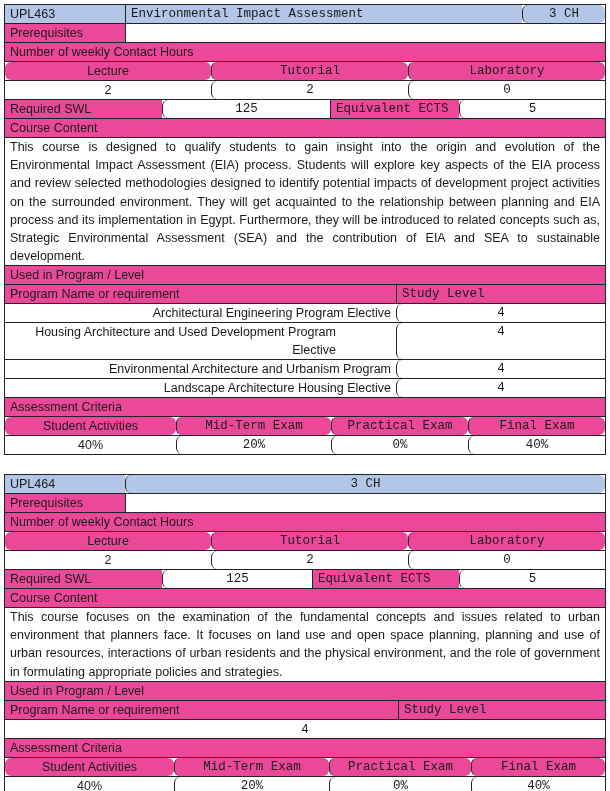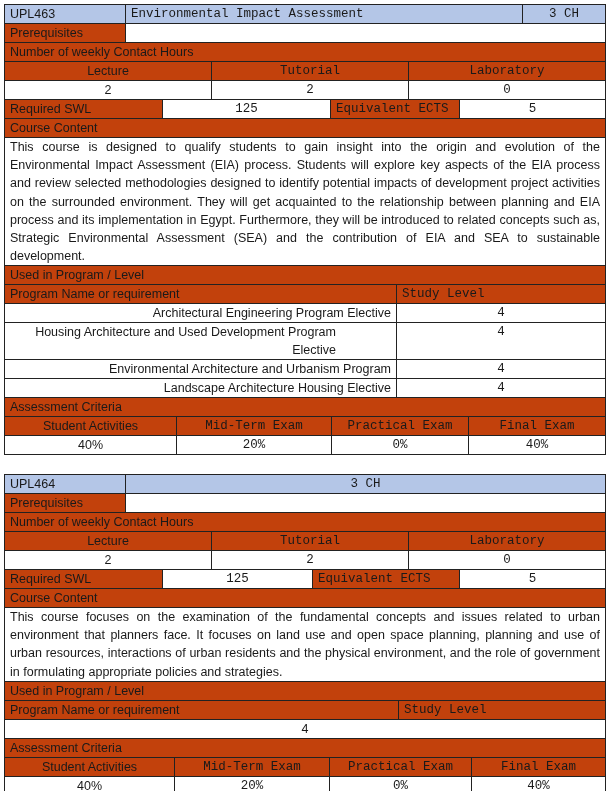--- a/index.html
+++ b/index.html
@@ -6,23 +6,23 @@
     body { width: 610px; height: 791px; position: relative; overflow: hidden;
            font-family: "Liberation Sans", "DejaVu Sans", sans-serif; font-size: 12.5px; color: #1a1a1a; }
     .course { position: absolute; left: 4px; width: 602px; }
     .course.c1 { top: 4px; }
     .course.c2 { top: 474px; }
     .row { display: flex; border-left: 1px solid #222; border-right: 1px solid #222; border-bottom: 1px solid #222; box-sizing: border-box; }
     .row.first { border-top: 1px solid #222; }
     .cell { box-sizing: border-box; padding: 0 5px; line-height: 18px; min-height: 18px; white-space: nowrap; overflow: hidden; }
     .cell + .cell { border-left: 1px solid #222; font-family: Liberation Mono, monospace; }
     .blue { background: #b4c6e7; }
-    .green { background: #c2410c; }
+    .green { background: #ec4899; }
     .white { background: #ffffff; text-align: right; }
-    .center { text-align: center; }
+    .center { text-align: center; border-radius: 6px; }
     .para { white-space: normal; text-align: justify; line-height: 18.2px; padding: 0 5px; }
     .wrap { white-space: normal; }
   </style>
 </head>
 <body>
 
 <div class="course c1">
   <div class="row first">
     <div class="cell blue" style="width:120px">UPL463</div>
     <div class="cell blue" style="width:397px">Environmental Impact Assessment</div>

